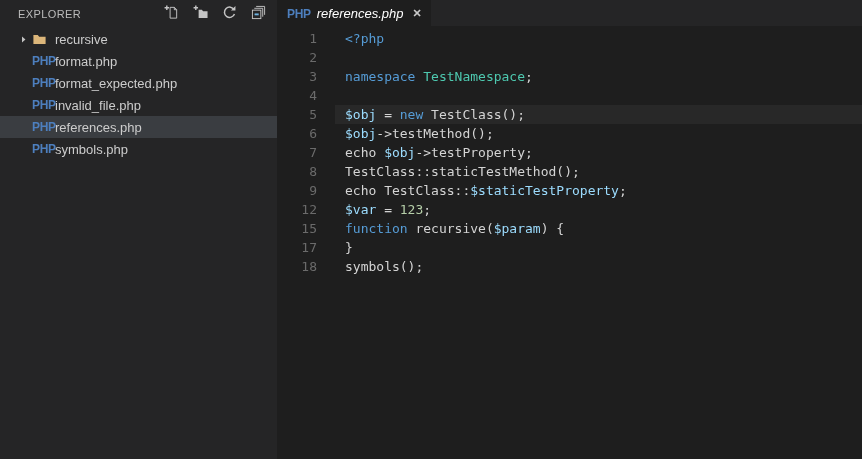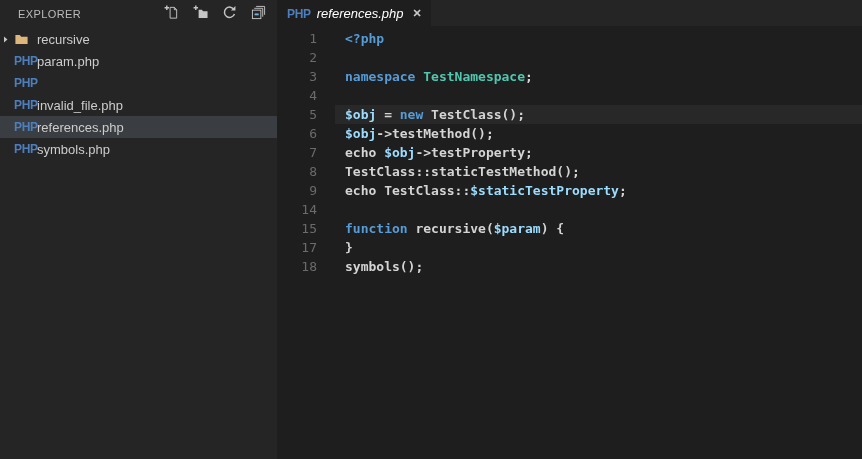--- a/index.html
+++ b/index.html
@@ -15,40 +15,40 @@
   .window{display:flex;width:862px;height:459px;}
 
   
   .sidebar{width:277px;flex-shrink:0;background:var(--sidebar_bg);display:flex;flex-direction:column;}
   .sidebar-header{height:28px;display:flex;align-items:center;justify-content:space-between;padding:0 10px 0 18px;}
   .sidebar-title{font-size:11px;letter-spacing:.4px;color:var(--explorer_title);}
   .sidebar-toolbar{display:flex;gap:11px;align-items:center;}
   .tool-btn{width:18px;height:18px;display:flex;align-items:center;justify-content:center;color:var(--icon_color);cursor:pointer;}
   .tool-btn svg{width:15px;height:15px;}
   .file-list{flex:1;}
-  .file-row{height:22px;display:flex;align-items:center;font-size:13px;color:var(--sidebar_text);cursor:pointer;white-space:nowrap;}
+  .file-row{height:22px;display:flex;align-items:center;padding-left:18px;font-size:13px;color:var(--sidebar_text);cursor:pointer;white-space:nowrap;}
   .file-row.selected{background:var(--selected_item_bg);}
   .chev-col{width:14px;height:16px;display:flex;align-items:center;color:#c5c5c5;flex-shrink:0;}
   .chev-col svg{width:11px;height:11px;}
   .icon-col{width:21px;height:16px;display:flex;align-items:center;flex-shrink:0;}
   .icon-col svg{width:15px;height:13px;color:var(--folder_icon_color);}
   .php-badge{color:var(--php_icon_color);font-size:12px;font-weight:bold;letter-spacing:-.3px;font-family:"Liberation Sans",sans-serif;}
   .file-label{margin-left:2px;}
 
   
   .editor{flex:1;display:flex;flex-direction:column;background:var(--editor_bg);min-width:0;}
   .tabbar{height:26px;background:var(--tab_bar_bg);display:flex;flex-shrink:0;}
   .tab{height:26px;display:flex;align-items:center;padding:0 9px 0 10px;cursor:pointer;}
   .tab.active{background:var(--active_tab_bg);}
   .tab-label{font-size:13px;font-style:italic;color:var(--tab_text);margin:0 9px 0 6px;}
   .tab-close{color:#c8c8c8;font-size:11px;font-weight:bold;cursor:pointer;line-height:1;}
   .code-area{flex:1;padding-top:3px;overflow:hidden;font-family:"DejaVu Sans Mono","Liberation Mono",monospace;font-size:13px;line-height:19px;}
   .code-line{display:flex;height:19px;}
   .gutter{width:58px;padding-right:18px;text-align:right;color:var(--line_number);flex-shrink:0;user-select:none;}
-  .line-content{flex:1;padding-left:10px;white-space:pre;color:var(--text);font-weight:bold;}
+  .line-content{flex:1;padding-left:10px;white-space:pre;color:var(--text);}
   .line-content.active-line{background:var(--current_line_bg);}
   .tok-keyword{color:var(--keyword);}
   .tok-type{color:var(--type);}
   .tok-variable{color:var(--variable);}
   .tok-number{color:var(--number);}
 </style>
 </head>
 <body>
 
 <div class="window">
@@ -97,27 +97,28 @@
               <path fill="currentColor" d="M.5 2.6h5.4l1.7 1.9h7.9v8.9H.5z"></path>
             </svg>
           </span>
           <span class="file-label">recursive</span>
         </div>
         <div class="file-row">
           <span class="chev-col"></span>
           <span class="icon-col">
             <span class="php-badge">PHP</span>
           </span>
-          <span class="file-label">param.php</span>
-        </div>
-        <div class="file-row">
-          <span class="chev-col"></span>
-          <span class="icon-col">
-            <span class="php-badge">PHP</span>
-          </span>
+          <span class="file-label">format.php</span>
+        </div>
+        <div class="file-row">
+          <span class="chev-col"></span>
+          <span class="icon-col">
+            <span class="php-badge">PHP</span>
+          </span>
+          <span class="file-label">format_expected.php</span>
         </div>
         <div class="file-row">
           <span class="chev-col"></span>
           <span class="icon-col">
             <span class="php-badge">PHP</span>
           </span>
           <span class="file-label">invalid_file.php</span>
         </div>
         <div class="file-row selected">
           <span class="chev-col"></span>
@@ -174,22 +175,22 @@
         </div>
         <div class="code-line">
           <span class="gutter">8</span>
           <span class="line-content"><span>TestClass::staticTestMethod();</span></span>
         </div>
         <div class="code-line">
           <span class="gutter">9</span>
           <span class="line-content"><span>echo TestClass::</span><span class="tok-variable">$staticTestProperty</span><span>;</span></span>
         </div>
         <div class="code-line">
-          <span class="gutter">14</span>
-          <span class="line-content"></span>
+          <span class="gutter">12</span>
+          <span class="line-content"><span class="tok-variable">$var</span><span> = </span><span class="tok-number">123</span><span>;</span></span>
         </div>
         <div class="code-line">
           <span class="gutter">15</span>
           <span class="line-content"><span class="tok-keyword">function</span><span> recursive(</span><span class="tok-variable">$param</span><span>) {</span></span>
         </div>
         <div class="code-line">
           <span class="gutter">17</span>
           <span class="line-content"><span>}</span></span>
         </div>
         <div class="code-line">

